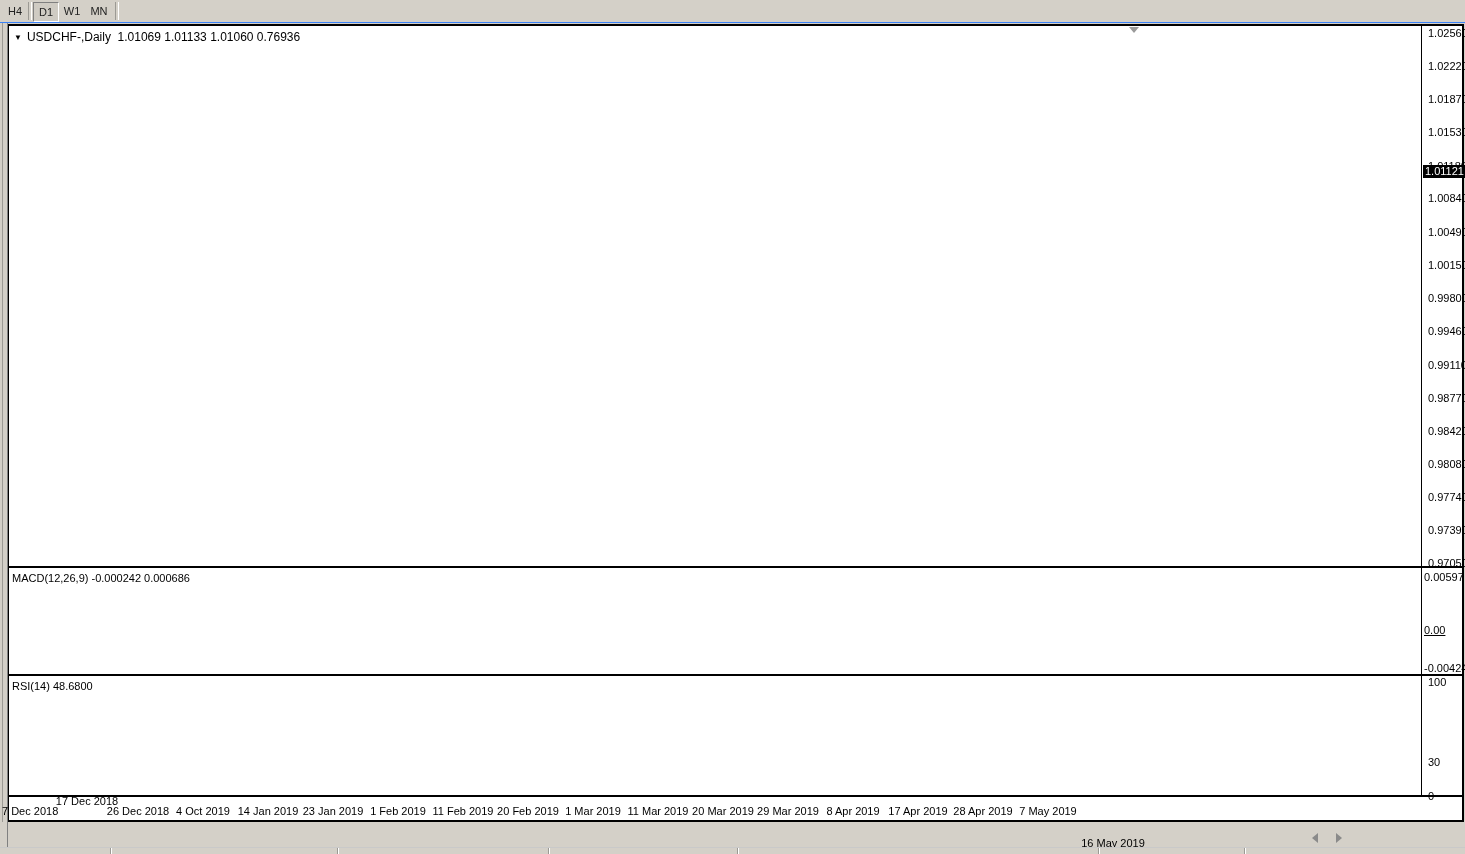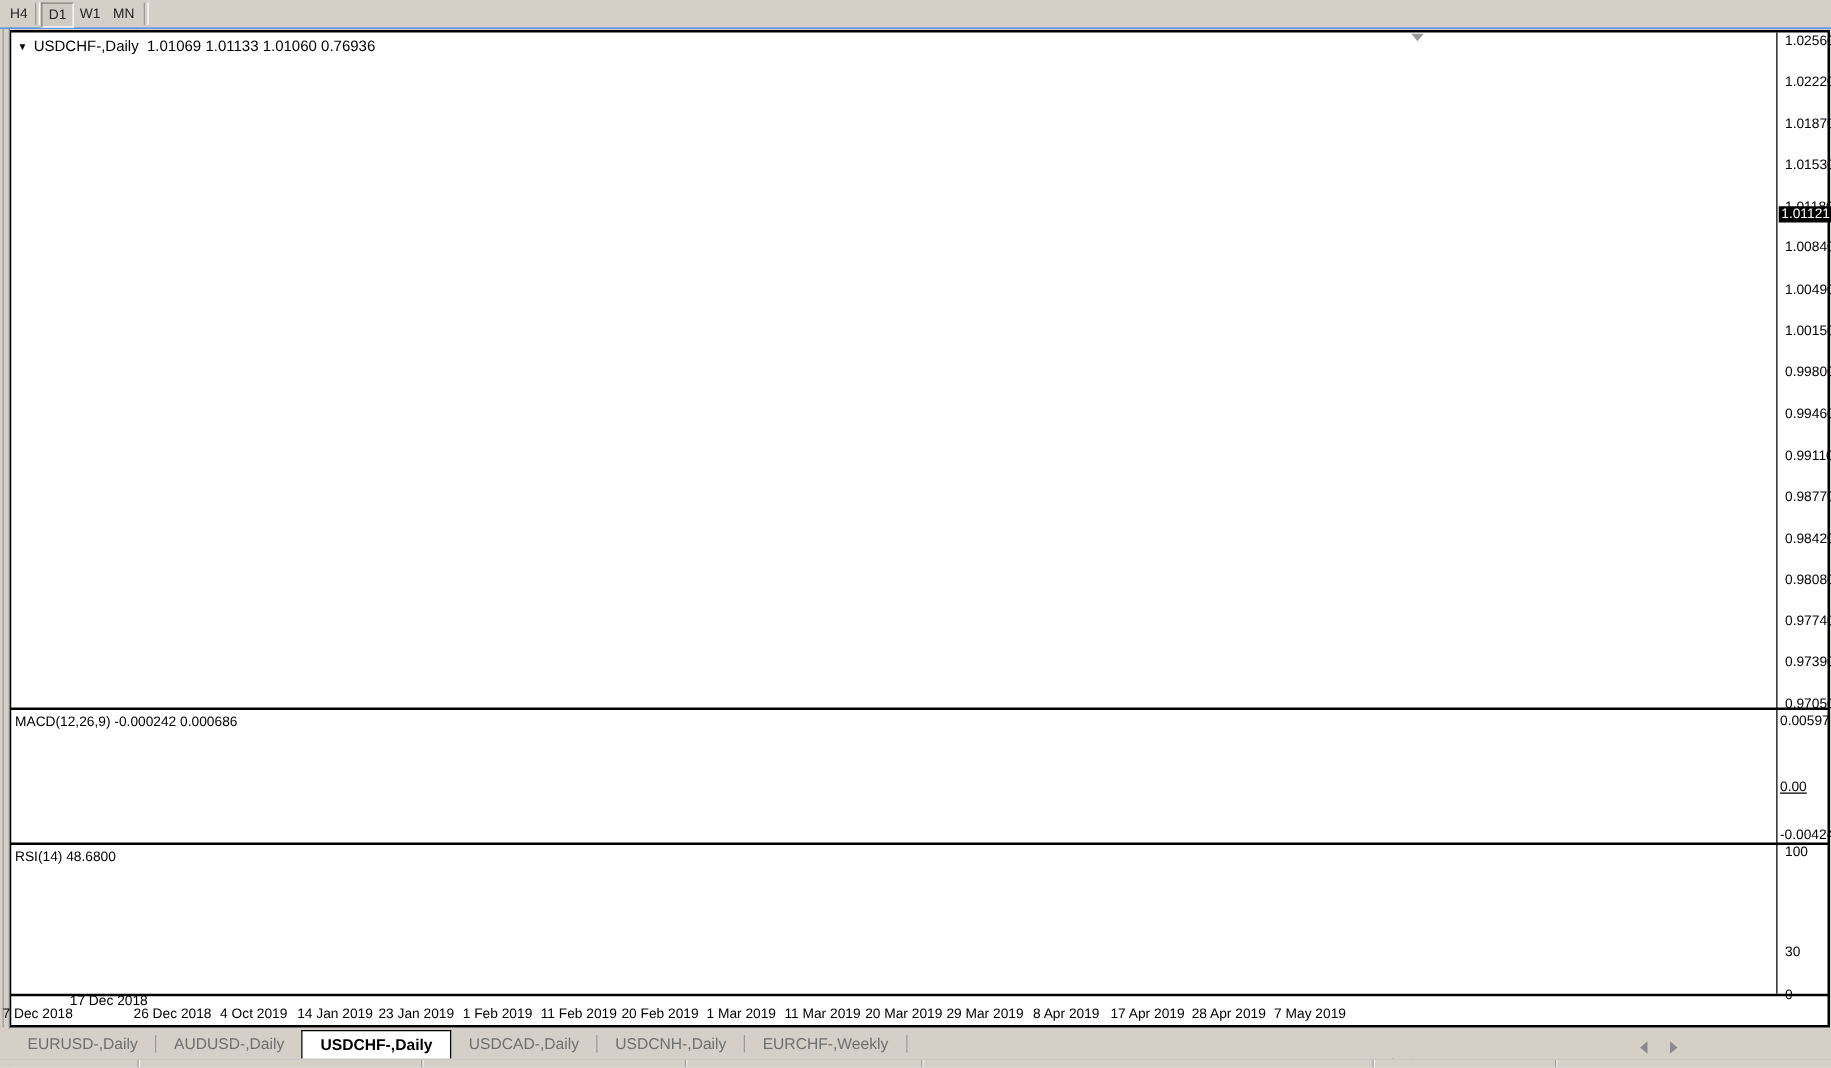--- a/index.html
+++ b/index.html
@@ -525,32 +525,20 @@
       <div class="axlabel" style="top: 805px; left: 658px; transform: translateX(-50%);">11 Mar 2019</div>
       <div class="axlabel" style="top: 805px; left: 723px; transform: translateX(-50%);">20 Mar 2019</div>
       <div class="axlabel" style="top: 805px; left: 788px; transform: translateX(-50%);">29 Mar 2019</div>
       <div class="axlabel" style="top: 805px; left: 853px; transform: translateX(-50%);">8 Apr 2019</div>
       <div class="axlabel" style="top: 805px; left: 918px; transform: translateX(-50%);">17 Apr 2019</div>
       <div class="axlabel" style="top: 805px; left: 983px; transform: translateX(-50%);">28 Apr 2019</div>
       <div class="axlabel" style="top: 805px; left: 1048px; transform: translateX(-50%);">7 May 2019</div>
       <div class="axlabel" style="top: 837px; left: 1113px; transform: translateX(-50%);">16 May 2019</div>
     </div>
 
-  <div class="abs tabbar" id="tabbar">
-      <div class="tab">EURUSD-,Daily</div>
-      <div class="tabdiv"></div>
-      <div class="tab">AUDUSD-,Daily</div>
-      <div class="tab active">USDCHF-,Daily</div>
-      <div class="tab">USDCAD-,Daily</div>
-      <div class="tabdiv"></div>
-      <div class="tab">USDCNH-,Daily</div>
-      <div class="tabdiv"></div>
-      <div class="tab">EURCHF-,Weekly</div>
-      <div class="tabdiv"></div>
-    </div>
   <div class="arrow left" style="left:1312px;"></div>
   <div class="arrow right" style="left:1336px;"></div>
   <div class="abs statusbar" id="statusbar">
       <div class="statsep" style="left: 110px;"></div>
       <div class="statsep" style="left: 337px;"></div>
       <div class="statsep" style="left: 548px;"></div>
       <div class="statsep" style="left: 737px;"></div>
       <div class="statsep" style="left: 1098px;"></div>
       <div class="statsep" style="left: 1244px;"></div>
     </div>

